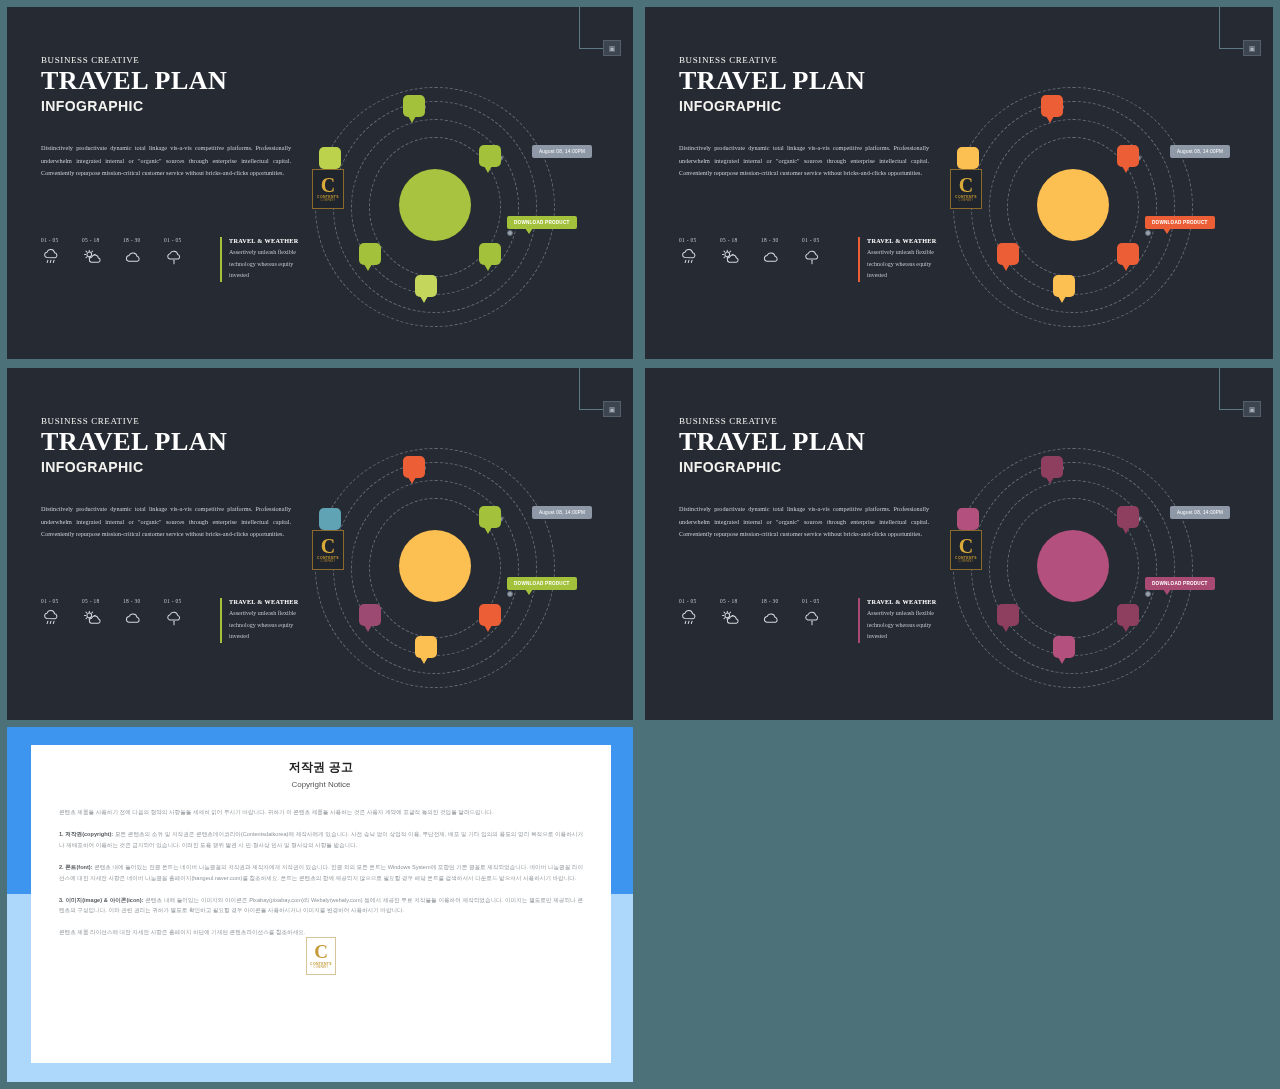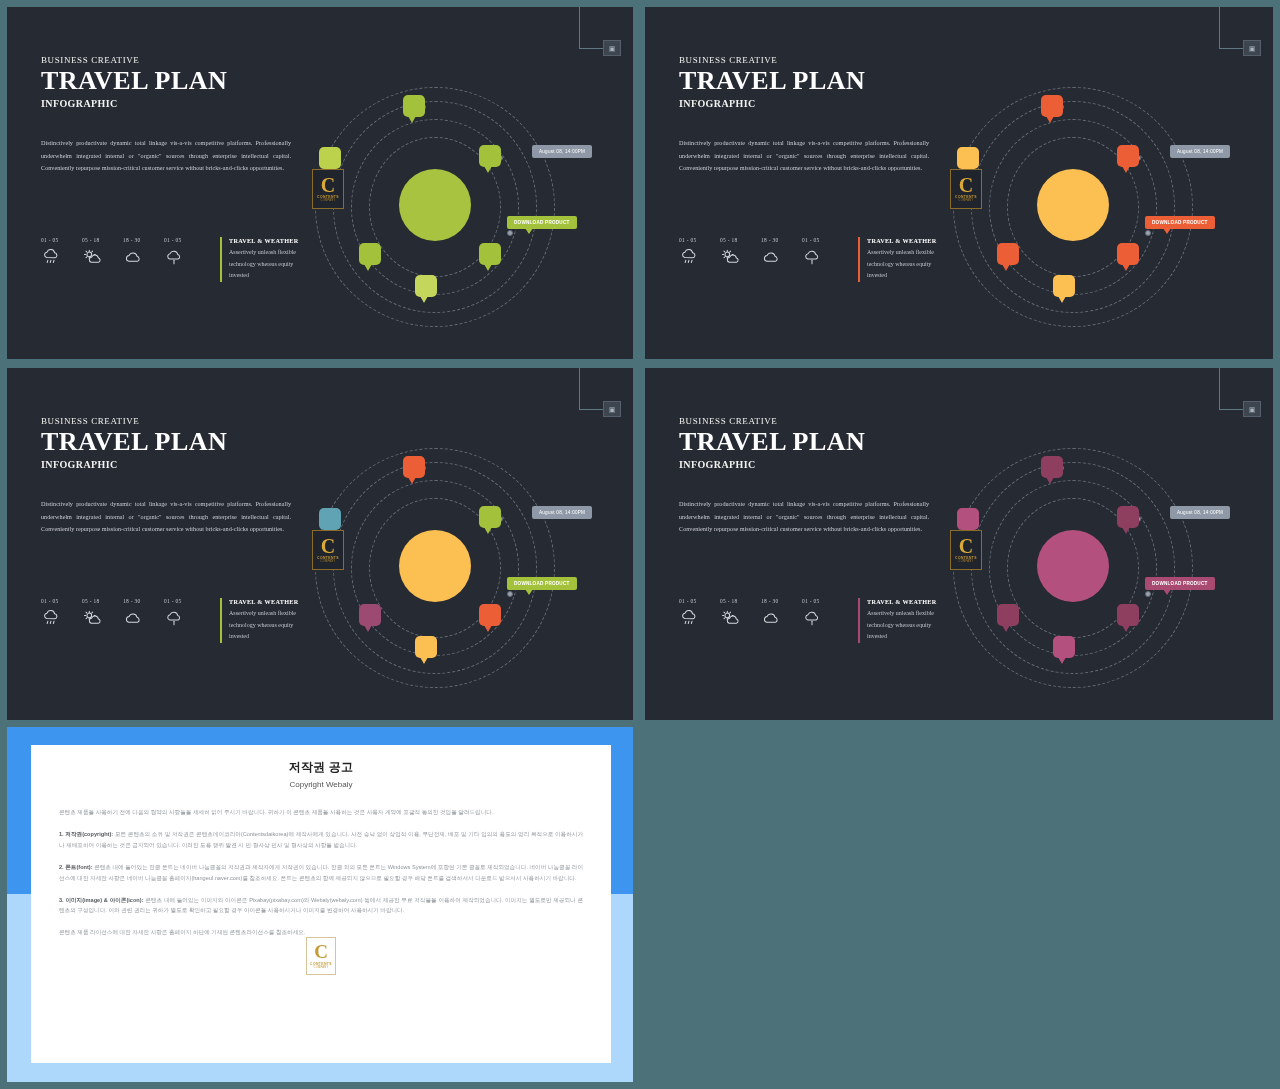--- a/index.html
+++ b/index.html
@@ -48,22 +48,22 @@
     font-size: 9px; letter-spacing: .6px;
     color: #f2f2ee; font-weight: 400;
   }
   .bigtitle {
     font-family: "Liberation Serif", serif;
     font-size: 26px; letter-spacing: .5px;
     color: #ffffff; font-weight: 700;
     margin: 2px 0 4px 0; line-height: 1.05;
   }
   .subtitle {
-    font-family: Liberation Serif, serif;
-    font-size: 10px; letter-spacing: .4px;
+    font-family: Liberation Sans, sans-serif;
+    font-size: 14px; letter-spacing: .4px;
     color: #f2f2ee; font-weight: 700;
   }
   .body-copy {
     margin-top: 28px;
     font-family: "Liberation Serif", serif;
     font-size: 6.2px; line-height: 2.0;
     color: #c9ccd2; text-align: justify; width: 250px;
   }
 
   
@@ -534,21 +534,21 @@
       <div class="logo-c">C</div>
       <div class="logo-t1">CONTENTS</div>
       <div class="logo-t2">COMPANY</div>
     </div>
   </div>
 
   <div class="doc-frame">
     <div class="lower-band"></div>
     <div class="doc-page">
       <div class="doc-h1">저작권 공고</div>
-      <div class="doc-h2">Copyright Webaly</div>
+      <div class="doc-h2">Copyright Notice</div>
       <div class="doc-p">콘텐츠 제품을 사용하기 전에 다음의 협약의 사항들을 세세히 읽어 주시기 바랍니다. 귀하가 이 콘텐츠 제품을 사용하는 것은 사용자 계약에 포괄적 동의한 것임을 알려드립니다.</div>
       <div id="doc-sections">
           <div class="doc-p"><b>1. 저작권(copyright):</b><span> 모든 콘텐츠의 소유 및 저작권은 콘텐츠데이코리아(Contentsdaikorea)에 제작사에게 있습니다. 사전 승낙 없이 상업적 이용, 무단전재, 배포 및 기타 임의의 용도의 영리 목적으로 이용하시거나 재배포하여 이용하는 것은 금지되어 있습니다. 이러한 도용 행위 발견 시 민·형사상 민사 및 형사상의 사항을 받습니다.</span></div>
           <div class="doc-p"><b>2. 폰트(font):</b><span> 콘텐츠 내에 들어있는 한글 폰트는 네이버 나눔글꼴의 저작권과 제작자에게 저작권이 있습니다. 한글 외의 모든 폰트는 Windows System에 포함된 기본 글꼴로 제작되었습니다. 네이버 나눔글꼴 라이선스에 대한 자세한 사항은 네이버 나눔글꼴 홈페이지(hangeul.naver.com)를 참조하세요. 폰트는 콘텐츠의 함께 제공되지 않으므로 필요할 경우 해당 폰트를 검색하셔서 다운로드 받으셔서 사용하시기 바랍니다.</span></div>
           <div class="doc-p"><b>3. 이미지(image) &amp; 아이콘(icon):</b><span> 콘텐츠 내에 들어있는 이미지와 아이콘은 Pixabay(pixabay.com)와 Webaly(webaly.com) 등에서 제공한 무료 저작물을 이용하여 제작되었습니다. 이미지는 별도로만 제공되나 콘텐츠의 구성입니다. 이와 관련 권리는 귀하가 별도로 확인하고 필요할 경우 아이콘을 사용하시거나 이미지를 변경하여 사용하시기 바랍니다.</span></div>
         </div>
       <div class="doc-p">콘텐츠 제품 라이선스에 대한 자세한 사항은 홈페이지 하단에 기재된 콘텐츠라이선스를 참조하세요.</div>
       <div class="doc-watermark">
         <div class="logo-c">C</div>
         <div class="logo-t1">CONTENTS</div>

